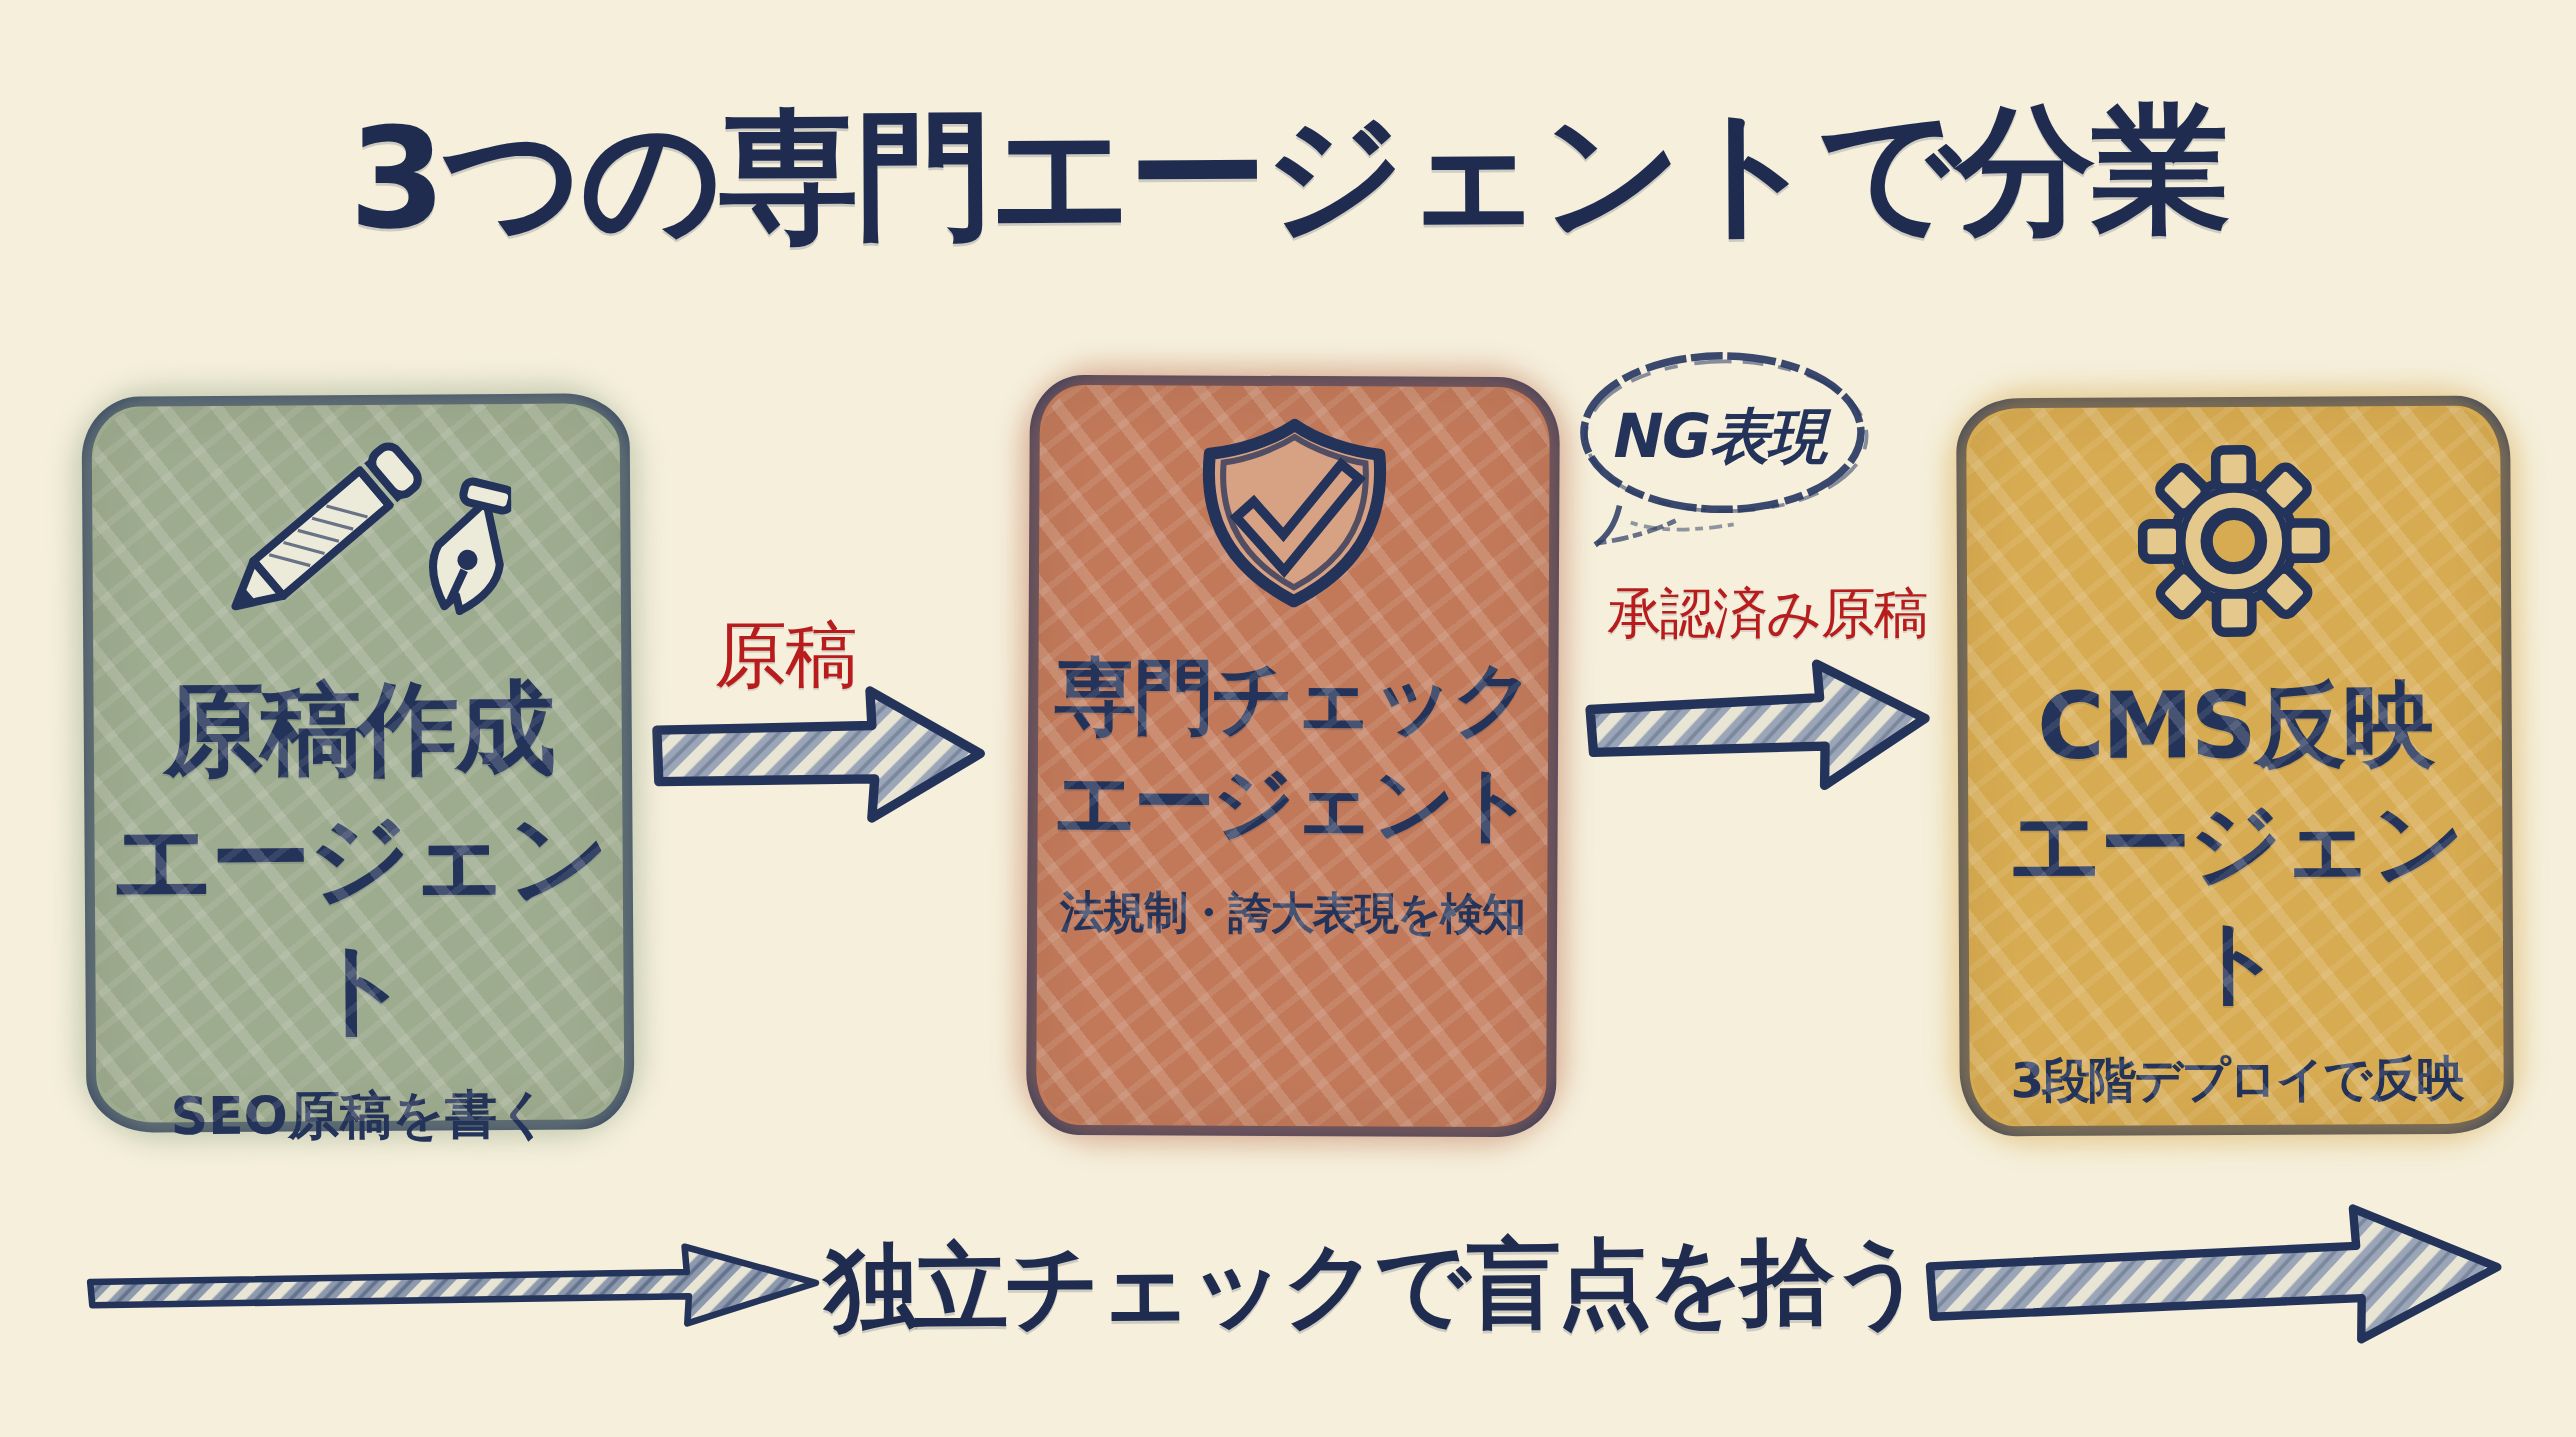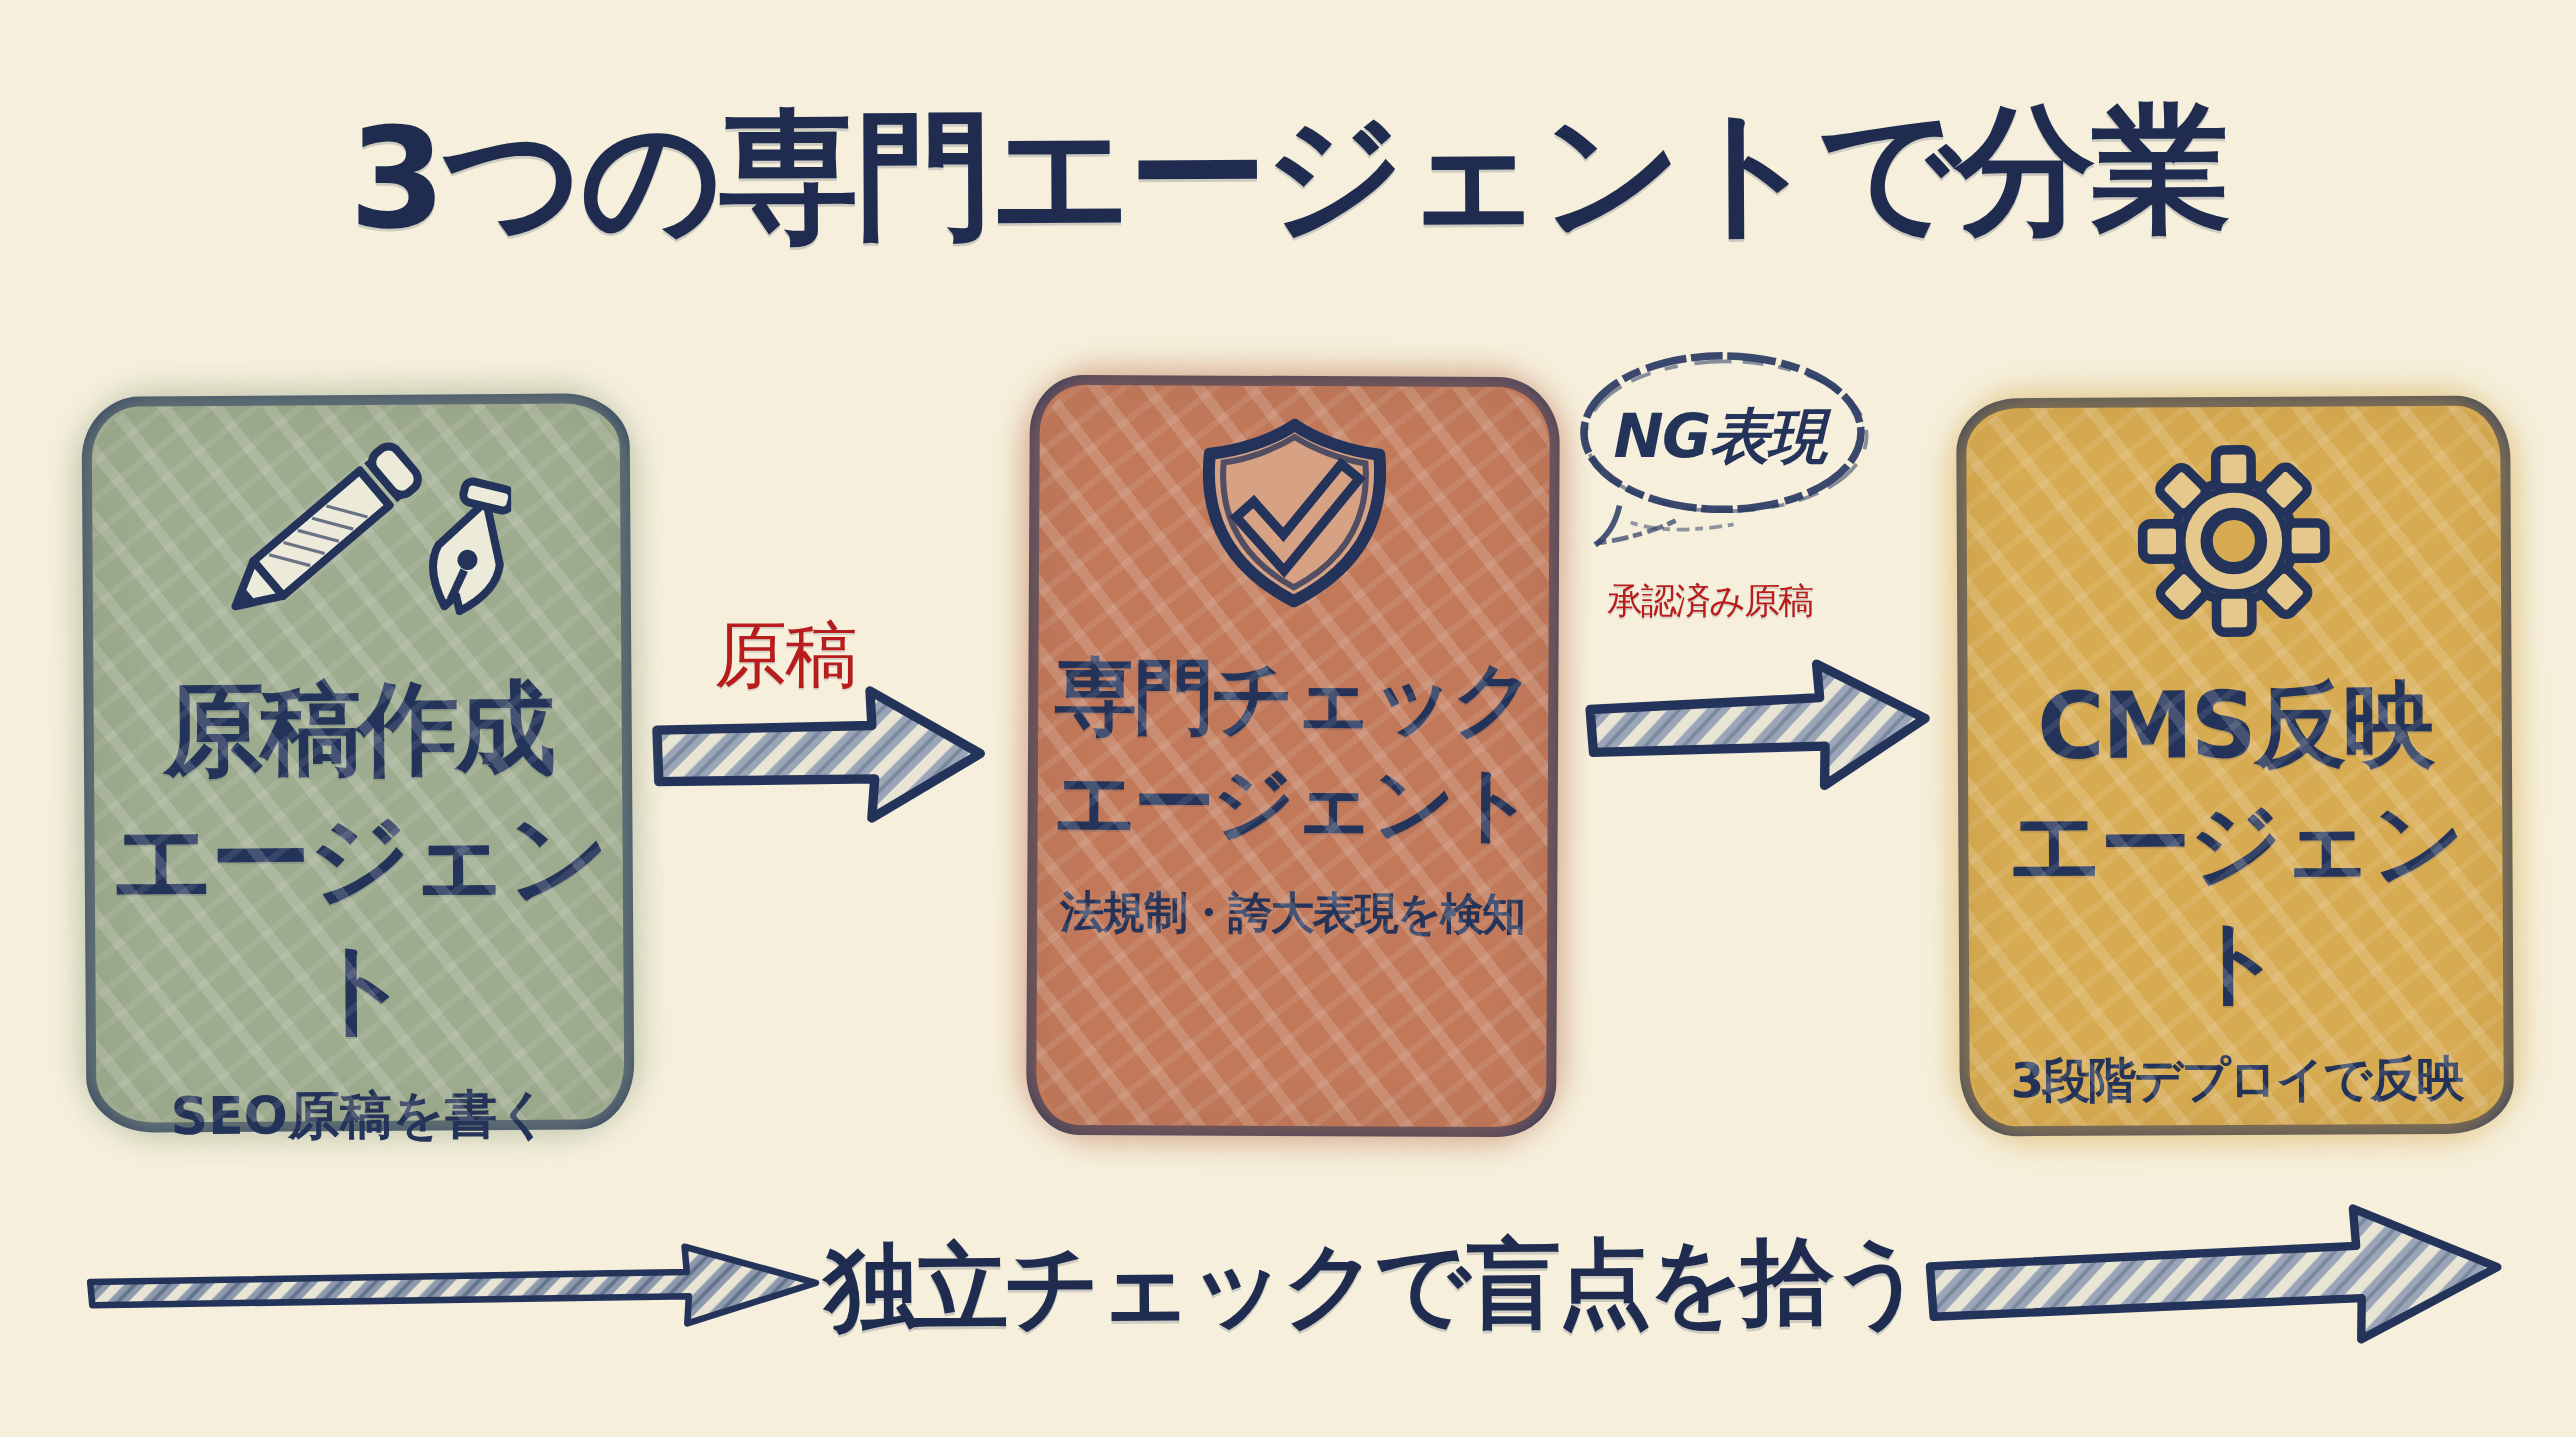--- a/index.html
+++ b/index.html
@@ -72,21 +72,21 @@
   .card2 .subtitle{font-size:44px;letter-spacing:-1.9px;}
   .card3 .subtitle{font-size:48px;letter-spacing:-1.9px;}
 
   
   .flow-arrow{position:absolute;z-index:1;}
   .flow-label{
     position:absolute;font-weight:400;color:#b91c1c;z-index:3;
     text-shadow:0 1.9px 0 rgba(31,44,80,.15);white-space:nowrap;margin-left:16px;
   }
   .label-1{left:698px;top:607px;font-size:73px;letter-spacing:-1.9px;}
-  .label-2{left:1591px;top:577px;font-size:36px;letter-spacing:-1.9px;}
+  .label-2{left:1591px;top:577px;font-size:55px;letter-spacing:-1.9px;}
 
   
   .bubble{position:absolute;left:1565px;top:339px;width:328px;height:234px;z-index:4;font-style:italic;}
   .bubble-label{
     position:absolute;left:0;top:58px;width:309px;text-align:center;
     font-size:60px;font-weight:700;color:#24335a;letter-spacing:-1.9px;
   }
 
   
   .footer-label{

